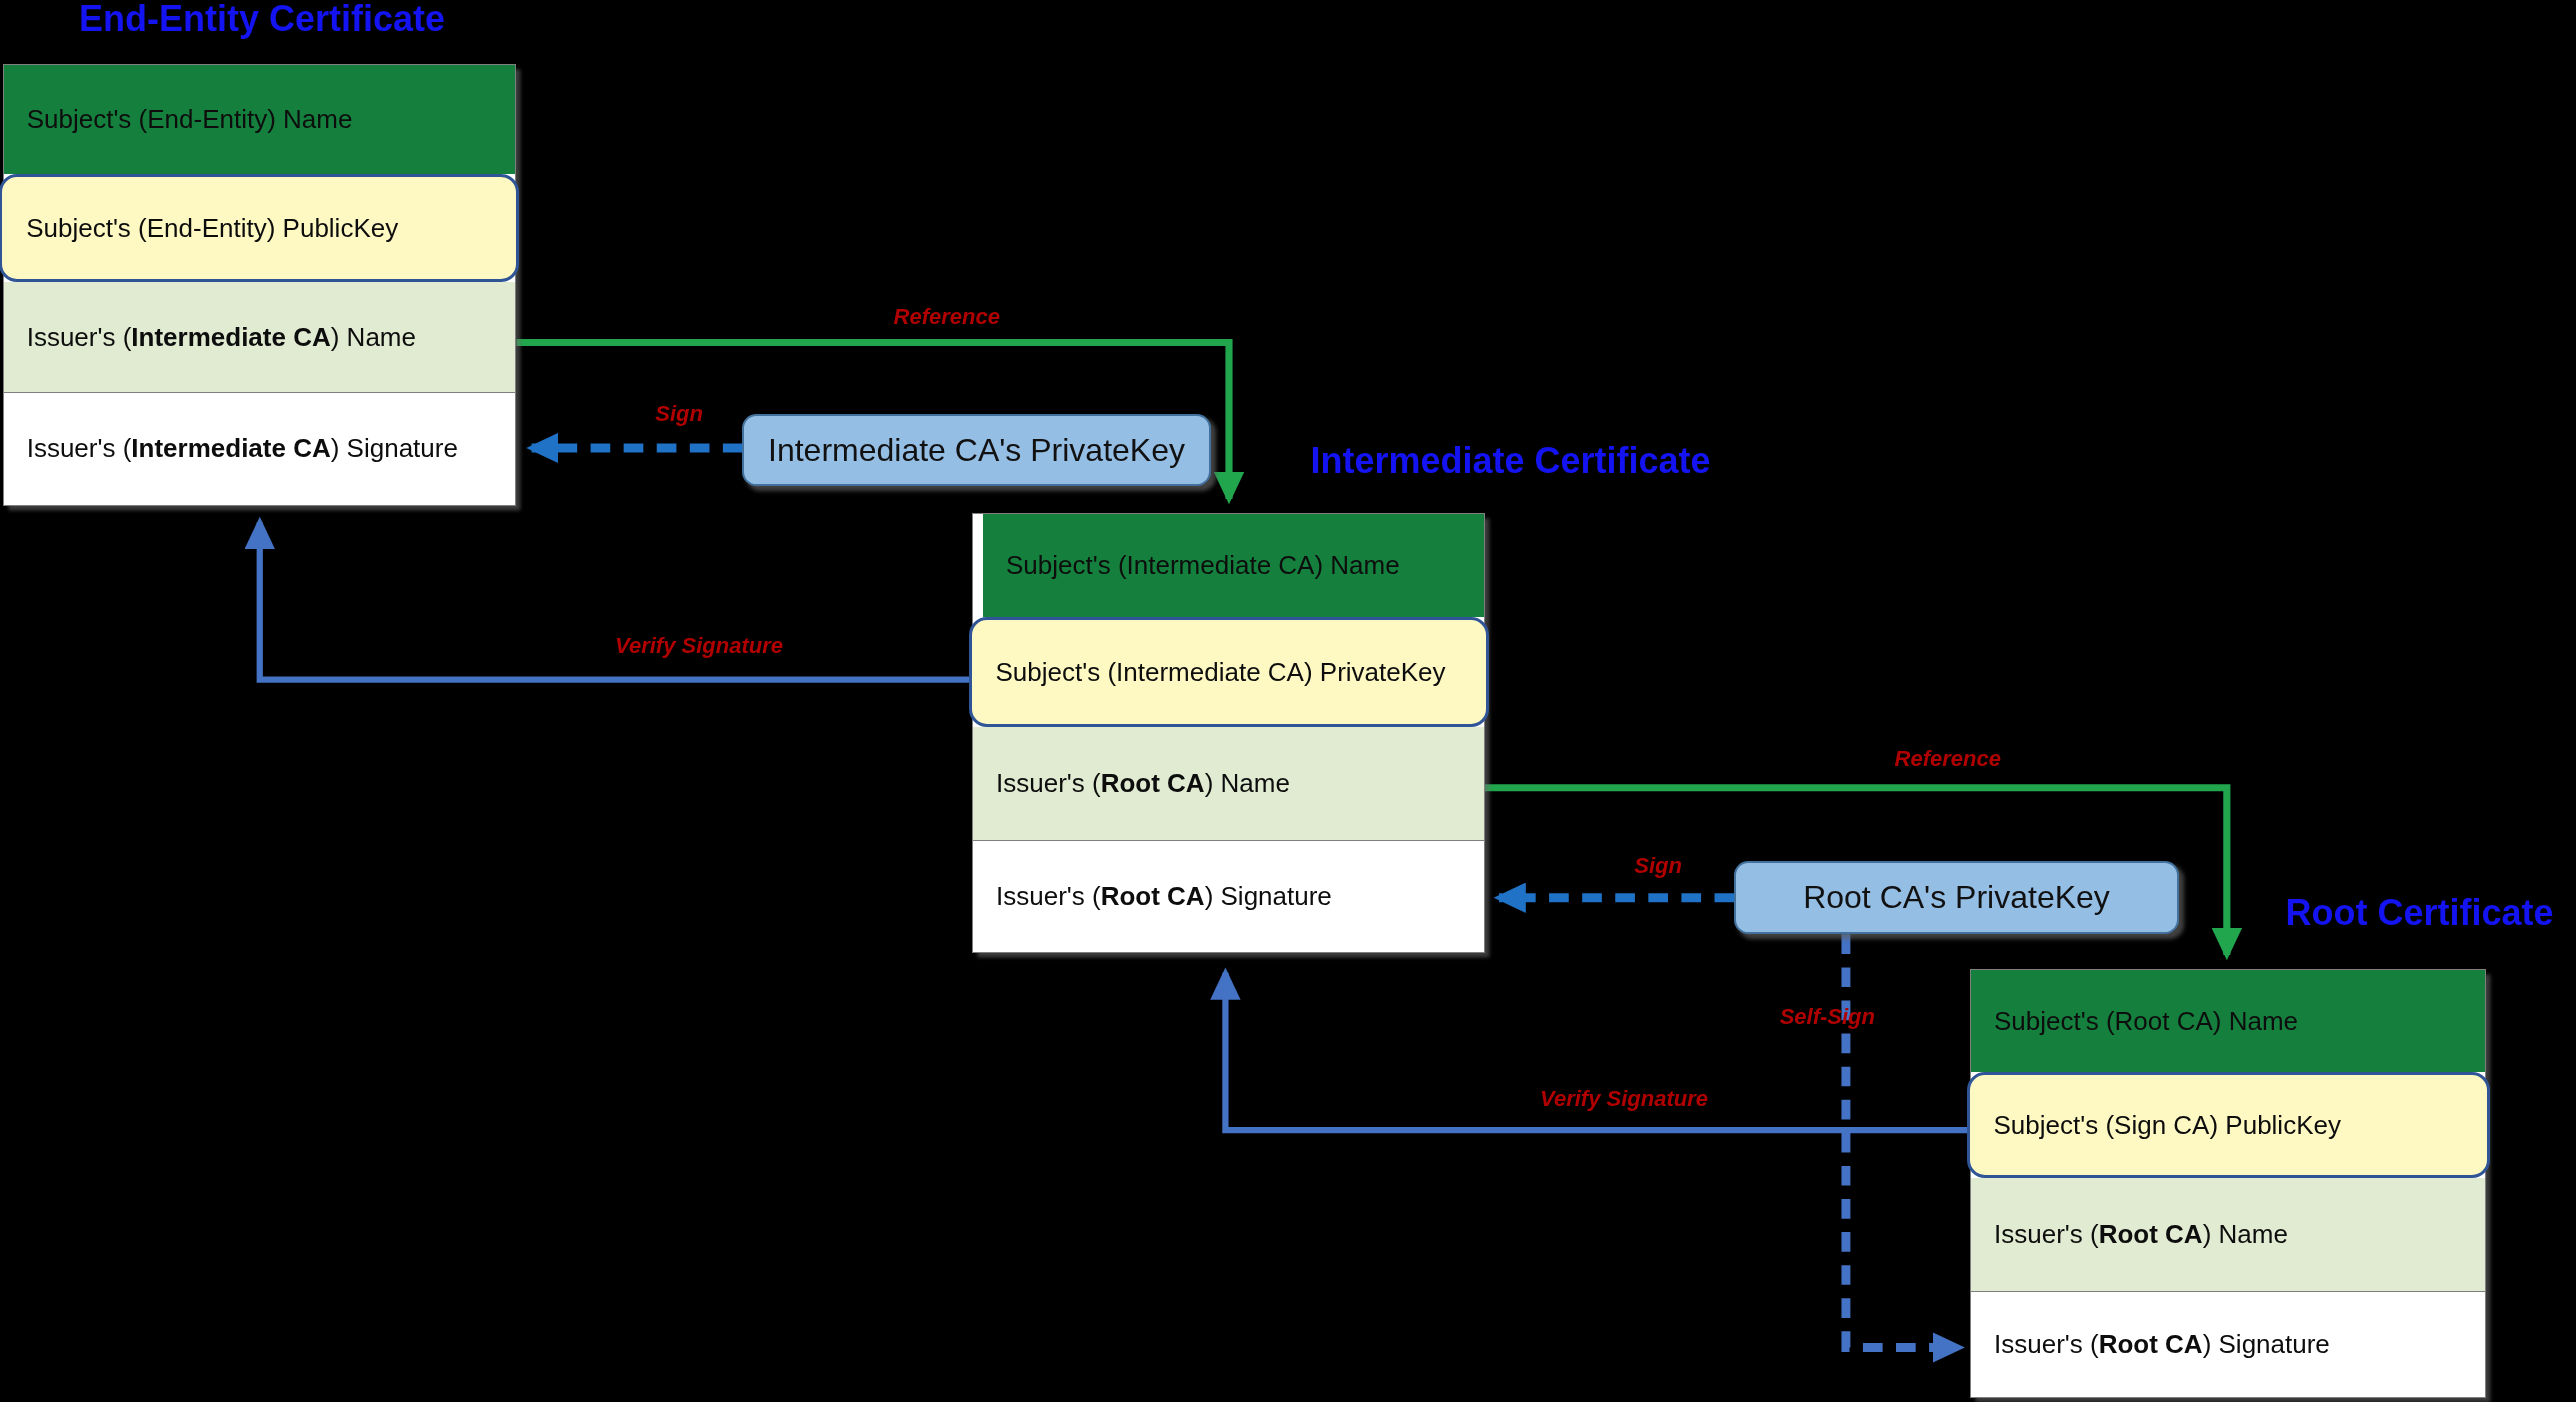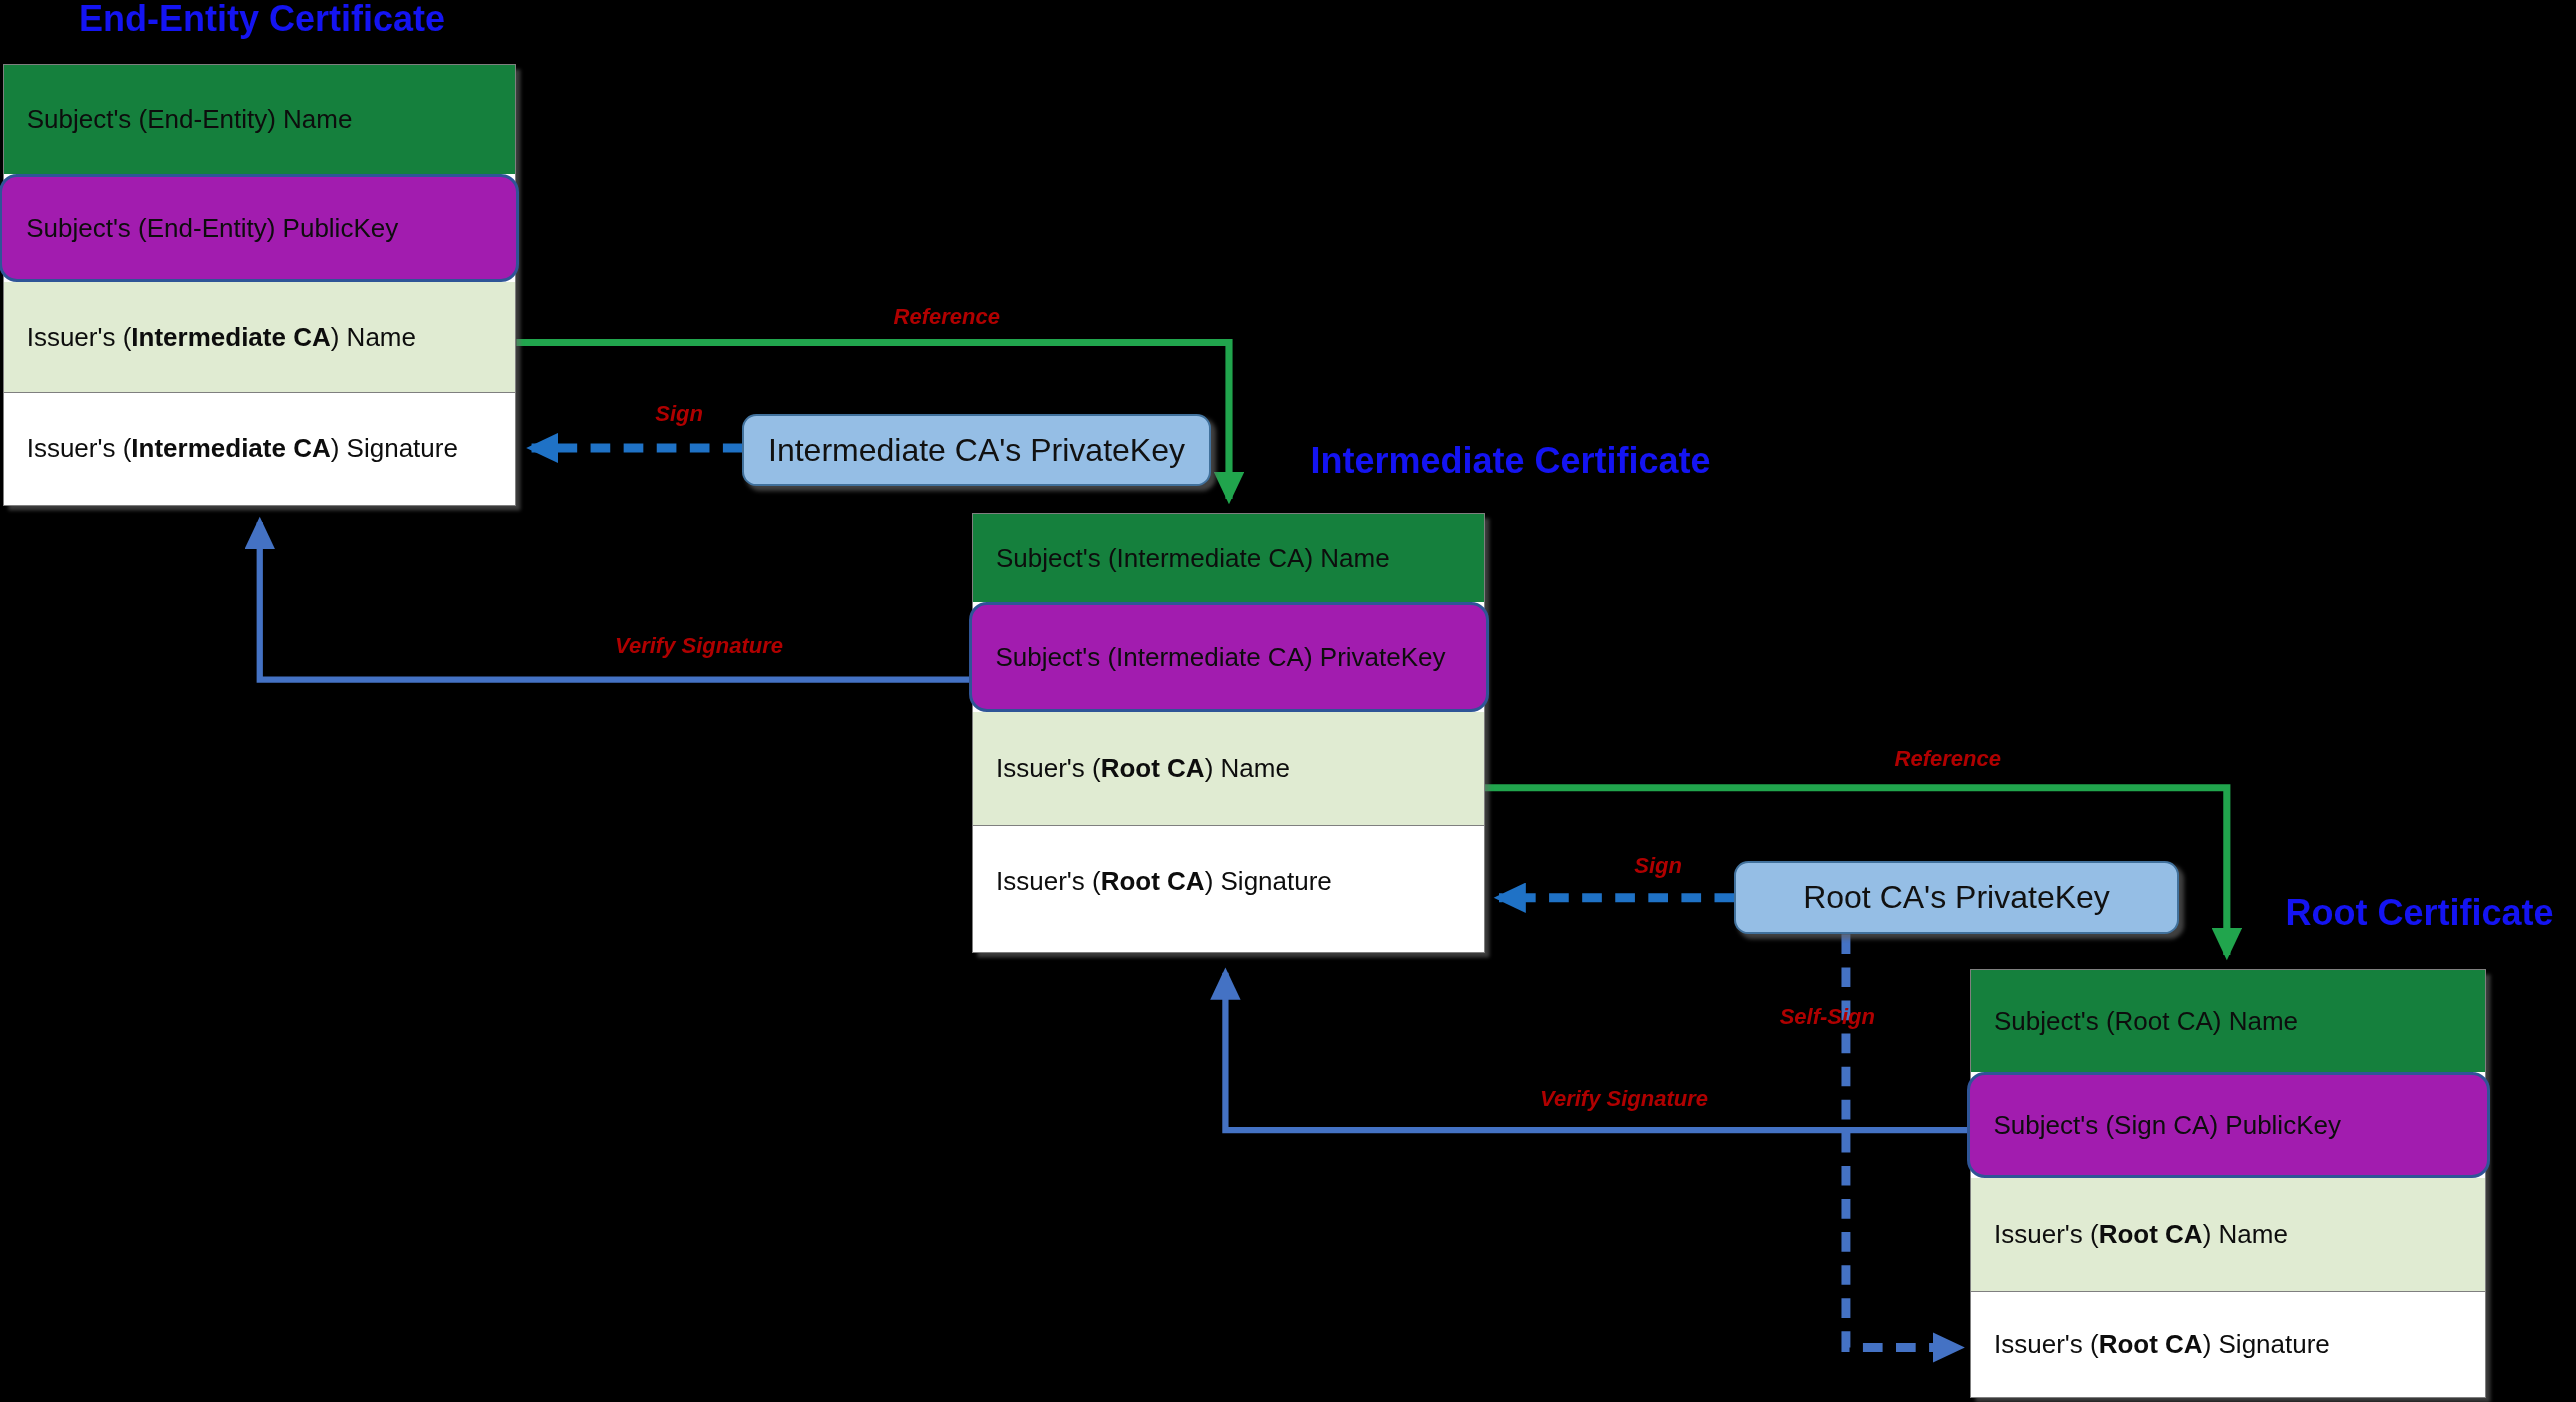--- a/index.html
+++ b/index.html
@@ -12,21 +12,21 @@
         background:#fff;display:flex;flex-direction:column;
         box-shadow:4.5px 4.5px 3.6px rgba(110,110,110,.55);}
   .row{box-sizing:border-box;display:flex;align-items:center;
        padding-left:23px;font-size:26px;color:#0d0d0d;white-space:nowrap;}
   .row .b{font-weight:700;}
   .row-blue{background:#15803d;}
   .row-green{background:#e0ebd2;}
   .row-white{background:#ffffff;border-top:1.8px solid #7f7f7f;}
   .row-pubkey{position:relative;z-index:2;margin:0 -4.5px;
               border:3.6px solid #2f5597;border-radius:18px;
-              background:#a21caf;padding-left:24px;}
+              background:#fef9c3;padding-left:24px;}
 
   
   .pkey{position:absolute;box-sizing:border-box;background:#95bee5;
         border:2.7px solid #41719c;border-radius:14.3px;
         display:flex;align-items:center;justify-content:center;
         font-size:32px;color:#111;
         box-shadow:4.5px 4.5px 4.5px rgba(100,100,100,.65);}
 
   
   .title{position:absolute;font-size:36px;font-weight:700;color:#1414f2;
@@ -87,21 +87,21 @@
         <span>) Name</span>
     </div>
     <div class="row row-white" style="height:111px;">
       <span>Issuer's (</span>
         <span class="b">Intermediate CA</span>
         <span>) Signature</span>
     </div>
   </div>
 
   <div class="cert" style="left:972px;top:513px;width:513px;height:440px;">
-    <div class="row row-blue" style="height:88px;">
+    <div class="row row-blue" style="height:103px;margin-left:10px;">
       <span>Subject's (Intermediate CA) Name</span>
         <span class="b"></span>
         <span></span>
     </div>
     <div class="row row-pubkey" style="height:110px;">
       <span>Subject's (Intermediate CA) PrivateKey</span>
         <span class="b"></span>
         <span></span>
     </div>
     <div class="row row-green" style="height:113px;">

